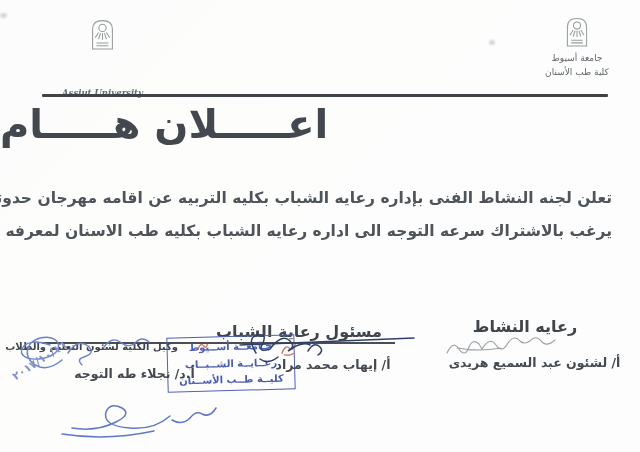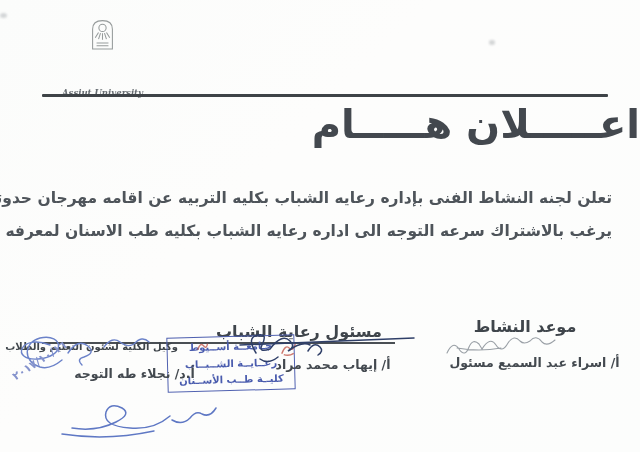--- a/index.html
+++ b/index.html
@@ -11,21 +11,21 @@
   .abs{position:absolute;}
   
   .hdr{ text-align:center; }
   .hdr .emblem{ display:block; margin:0 auto 3px auto; }
   .hdr-en{ font-family:"DejaVu Serif", serif; font-style:italic; font-weight:bold;
            font-size:8.5px; color:#666c71; line-height:13px;margin-top:36px; }
   .hdr-ar{ font-size:9px; color:#60666c; line-height:14px; direction:rtl; }
   
   .top-rule{ left:42px; top:94px; width:566px; height:3px; background:#3e4347; border-radius:1px;}
   
-  .main-title{ left:0; top:101px; width:100%; text-align:right; direction:rtl;
+  .main-title{ left:0; top:101px; width:100%; text-align:left; direction:rtl;
     font-size:40px; font-weight:bold; color:#43484e; letter-spacing:0px; }
   
   .body-text{ left:28px; top:182px; width:584px; direction:rtl; text-align:center;
     font-size:15.5px; font-weight:bold; color:#4e545a; line-height:33px; white-space:nowrap;}
   
   .sig-title{ direction:rtl; font-weight:bold; color:#3f454b; font-size:16px;
     text-align:center; white-space:nowrap;}
   .sig-name{ direction:rtl; font-weight:bold; color:#43494f; font-size:12.5px;
     text-align:center; white-space:nowrap; z-index:5;}
   .sig-underline{ left:42px; top:342px; width:353px; height:1.6px; background:#4a4f54;}
@@ -55,37 +55,49 @@
       <g fill="none" stroke="#969b9b" stroke-width="1.6">
         <path d="M5,47 L5,17 Q5,4 20,4 Q35,4 35,17 L35,47 Z"></path>
         <circle cx="20" cy="15" r="5.5"></circle>
         <path d="M14,22 L9,30 M17,23 L14,32 M20,23 L20,33 M23,23 L26,32 M26,22 L31,30"></path>
         <path d="M11,38 h18 M11,42 h18"></path>
       </g>
     </svg>
     <div class="hdr-en">Assiut University</div>
   </div>
 
+  <div class="abs hdr" style="left:521px; top:16px; width:112px;">
+    <svg class="emblem" width="26" height="32" viewBox="0 0 40 50">
+      <g fill="none" stroke="#969b9b" stroke-width="1.6">
+        <path d="M5,47 L5,17 Q5,4 20,4 Q35,4 35,17 L35,47 Z"></path>
+        <circle cx="20" cy="15" r="5.5"></circle>
+        <path d="M14,22 L9,30 M17,23 L14,32 M20,23 L20,33 M23,23 L26,32 M26,22 L31,30"></path>
+        <path d="M11,38 h18 M11,42 h18"></path>
+      </g>
+    </svg>
+    <div class="hdr-ar">جامعة أسيوط</div>
+    <div class="hdr-ar">كلية طب الأسنان</div>
+  </div>
 
   <div class="abs top-rule"></div>
 
   <div class="abs main-title">اعـــــلان هـــــام</div>
 
   <div class="abs body-text">
     <div>تعلن لجنه النشاط الفنى بإداره رعايه الشباب بكليه التربيه عن اقامه مهرجان حدوته X صوره وعلى من</div>
     <div>يرغب بالاشتراك سرعه التوجه الى اداره رعايه الشباب بكليه طب الاسنان لمعرفه شروط المشاركه فى موعد</div>
   </div>
 
   <div class="abs sig-underline"></div>
 
-  <div class="abs sig-title" style="left:455px; top:317px; width:140px;">موعد النشاط</div>
+  <div class="abs sig-title" style="left:455px; top:317px; width:140px;">رعايه النشاط</div>
   <svg class="abs" style="left:443px; top:333px;" width="128" height="26" viewBox="0 0 128 26">
     <path d="M4,20 q6,-13 12,-4 t10,-2 q4,-9 10,-3 l3,5 q8,-13 14,-4 t12,-2 q6,-9 12,-2 q4,4 10,0 q6,-7 12,1 q5,5 13,-2 m-98,8 q22,4 44,0" fill="none" stroke="#9aa0a6" stroke-width="1.1" stroke-linecap="round"></path>
   </svg>
-  <div class="abs sig-name" style="left:447px; top:355px; width:175px;">أ/ اسراء عبد السميع مسئول</div>
+  <div class="abs sig-name" style="left:447px; top:355px; width:175px;">أ/ لشئون عبد السميع هريدى</div>
 
   <div class="abs sig-title" style="left:262px; top:322px; width:120px;">مسئول رعاية الشباب</div>
   <svg class="abs" style="left:238px; top:329px; z-index:3;" width="180" height="36" viewBox="0 0 180 36">
     <g fill="none" stroke="#2f3f68" stroke-width="1.5" stroke-linecap="round">
       <path d="M2,16 L176,9"></path>
       <path d="M18,24 q-10,-16 2,-18 q10,-2 4,10 q-4,8 8,4 q12,-16 20,-8 q6,6 -2,10 q14,-10 22,-6 m-50,14 q8,6 18,-2"></path>
       <path d="M70,22 q6,-10 12,-4 q4,4 -2,8"></path>
     </g>
   </svg>
   <div class="abs sig-name" style="left:251px; top:357px; width:120px;margin-left:22px;">أ/ إيهاب محمد مراد</div>

